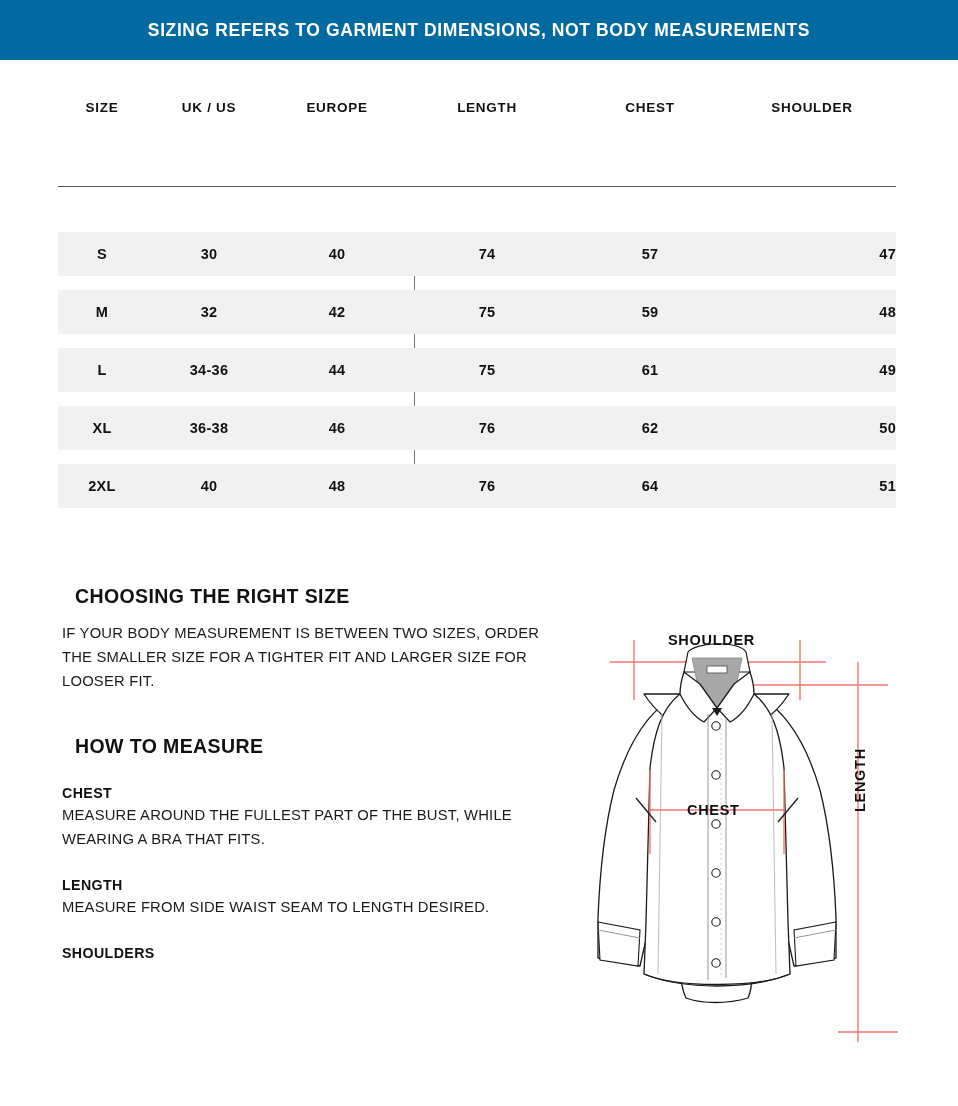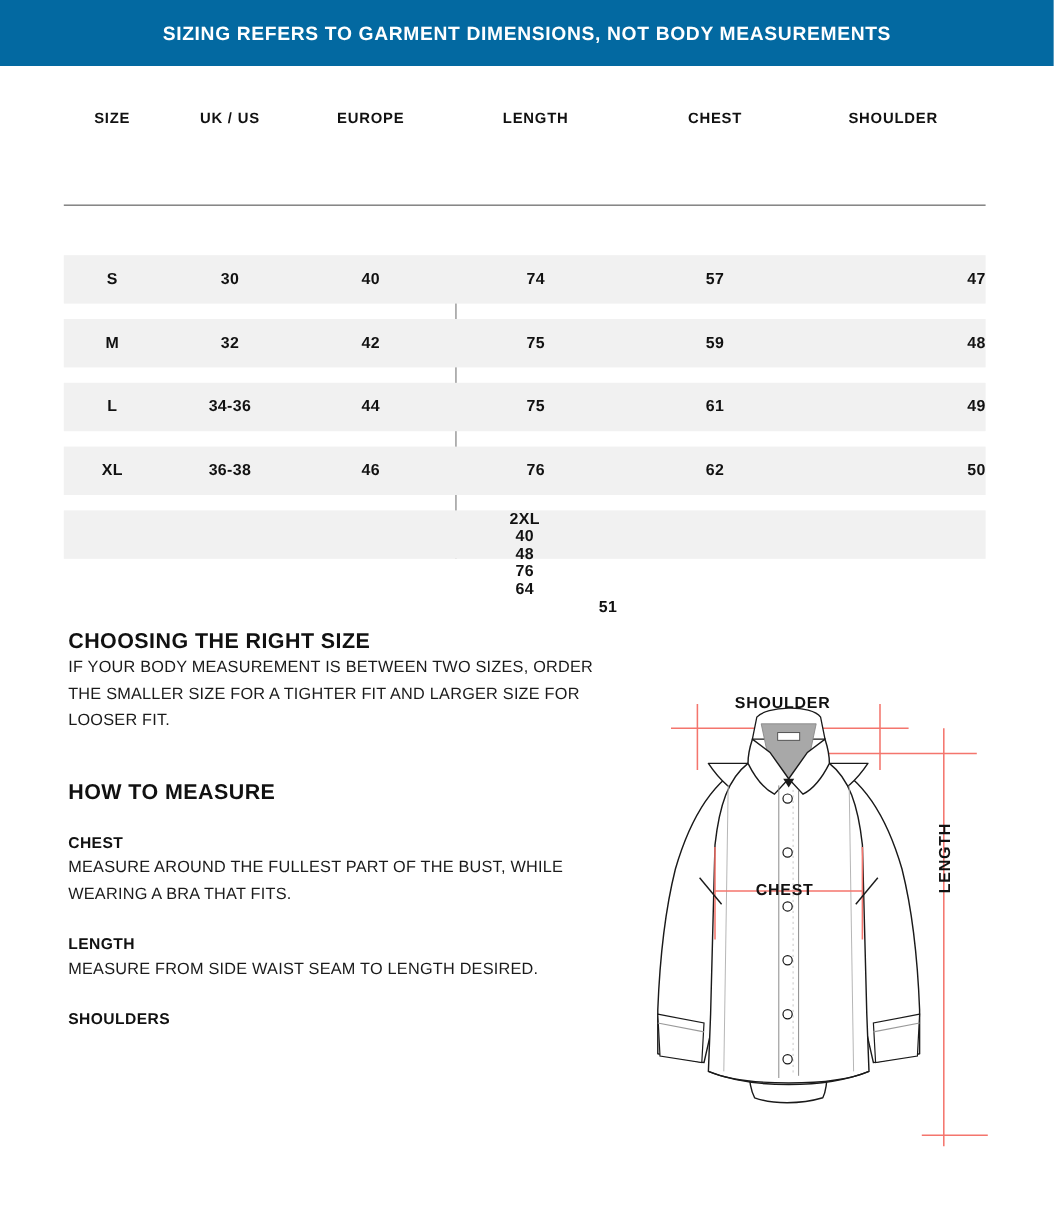--- a/index.html
+++ b/index.html
@@ -80,21 +80,21 @@
     top: 132px;
     width: 838px;
   }
   .row {
     display: flex;
     height: 44px;
     background: #f1f1f1;
     margin-bottom: 14px;
     align-items: center;
   }
-  .row:last-child { margin-bottom: 0; flex-direction: column; }
+  .row:last-child { margin-bottom: 0; }
   .cell {
     font-size: 14.5px;
     font-weight: bold;
     text-align: center;
     color: #111111;
     letter-spacing: 0.3px;
   }
   .c-size    { width: 88px; }
   .c-ukus    { width: 126px; }
   .c-europe  { width: 130px; }
@@ -114,21 +114,21 @@
     position: absolute;
     left: 62px;
     top: 572px;
     width: 500px;
   }
   .h2 {
     font-size: 19.5px;
     font-weight: bold;
     letter-spacing: 0.4px;
     color: #111111;
-    margin: 0;
+    margin: 13px;
   }
   .para {
     font-size: 14.8px;
     line-height: 24px;
     color: #1a1a1a;
     letter-spacing: 0.2px;
     margin: 0;
   }
   .p-choose { }
   .h2-measure { margin-top: 42px; }

